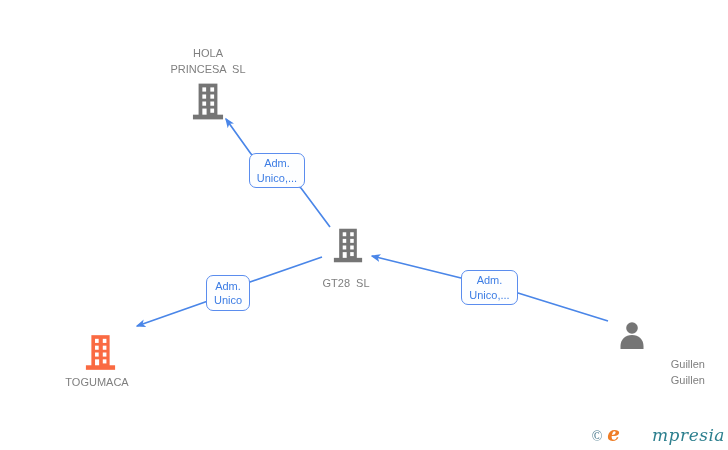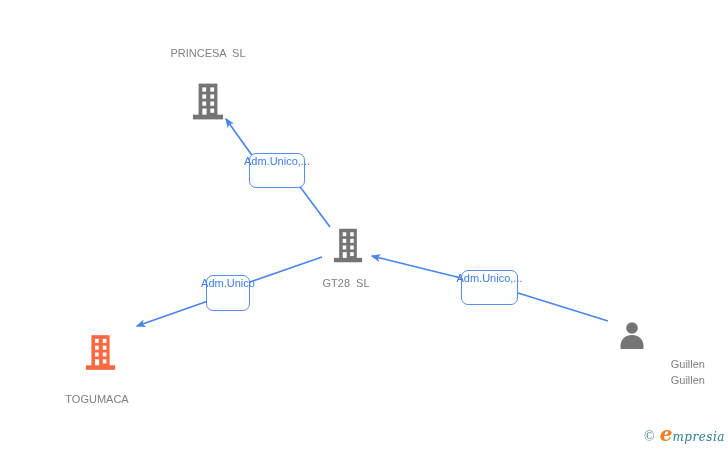--- a/index.html
+++ b/index.html
@@ -10,30 +10,30 @@
   svg.edge-layer{position:absolute;left:0;top:0;z-index:1;}
   .node-icon{position:absolute;z-index:2;}
   .node-label{
     position:absolute;z-index:2;width:150px;text-align:center;
     font-size:11px;line-height:16px;color:#7f7f7f;word-spacing:3px;
   }
   .edge-label{
     position:absolute;z-index:3;box-sizing:border-box;
     background:#fdfeff;border:1.6px solid #5b8dee;border-radius:7px;
     color:#3d7de4;font-size:11px;line-height:14.5px;text-align:center;
-    display:flex;flex-direction:row;justify-content:center;
+    display:flex;flex-direction:column;justify-content:center;
   }
   .logo{
     position:absolute;right:3px;bottom:4px;z-index:2;
     display:flex;align-items:baseline;gap:5px;white-space:nowrap;
   }
   .logo .copy{font-size:14px;color:#527f92;font-family:"Liberation Serif",serif;}
   .logo .brand{font-family:"DejaVu Serif",serif;font-style:italic;}
   .logo .brand .initial{font-size:20px;color:#ef7d26;font-weight:bold;}
-  .logo .brand .rest{font-size:12px;color:#2c7f8e;letter-spacing:0.5px;}
+  .logo .brand .rest{font-size:17px;color:#2c7f8e;letter-spacing:0.5px;margin-left:32px;}
 </style>
 </head>
 <body>
 
 <div class="canvas">
 
   <svg class="edge-layer" width="728" height="450" viewBox="0 0 728 450">
     <defs>
       <marker id="arrow" viewBox="0 0 10 8" markerWidth="10" markerHeight="8" refX="8.5" refY="4" orient="auto" markerUnits="userSpaceOnUse">
         <path d="M0,0 L10,4 L0,8 L2.6,4 Z" fill="#4a86e8"></path>
@@ -51,20 +51,21 @@
   <div class="edge-label" style="left:206px;top:275px;width:44px;height:36px;">
     <span>Adm.</span>
     <span>Unico</span>
   </div>
   <div class="edge-label" style="left:461px;top:270px;width:57px;height:35px;">
     <span>Adm.</span>
     <span>Unico,...</span>
   </div>
 
   <div class="node-label" style="left:133px;top:45px;">
+    <div>HOLA</div>
     <div>PRINCESA SL</div>
   </div>
   <svg class="node-icon" style="left:192px;top:83px;color:#757575;" width="32" height="37" viewBox="0 0 34 38">
     <rect x="7" y="0" width="20" height="34" fill="currentColor"></rect>
     <rect x="1" y="33" width="32" height="5" fill="currentColor"></rect>
     <g fill="#ffffff">
       <rect x="11" y="4" width="4" height="4.5"></rect>
         <rect x="19.5" y="4" width="4" height="4.5"></rect>
       <rect x="11" y="11.5" width="4" height="4.5"></rect>
         <rect x="19.5" y="11.5" width="4" height="4.5"></rect>
@@ -100,21 +101,21 @@
       <rect x="11" y="4" width="4" height="4.5"></rect>
         <rect x="19.5" y="4" width="4" height="4.5"></rect>
       <rect x="11" y="11.5" width="4" height="4.5"></rect>
         <rect x="19.5" y="11.5" width="4" height="4.5"></rect>
       <rect x="11" y="19" width="4" height="4.5"></rect>
         <rect x="19.5" y="19" width="4" height="4.5"></rect>
       <rect x="11" y="26.5" width="4.5" height="6.5"></rect>
         <rect x="19.5" y="26.5" width="4" height="4.5"></rect>
     </g>
   </svg>
-  <div class="node-label" style="left:22px;top:391px;">
+  <div class="node-label" style="left:22px;top:374px;">
     <div>TOGUMACA</div>
   </div>
 
   <svg class="node-icon" style="left:617px;top:322px;color:#757575;" width="30" height="27" viewBox="0 0 30 27">
     <circle cx="15" cy="6" r="5.8" fill="currentColor"></circle>
     <path d="M15,13 C8.3,13 3.5,17.6 3.5,24 L3.5,27 L26.5,27 L26.5,24 C26.5,17.6 21.7,13 15,13 Z" fill="currentColor"></path>
   </svg>
   <div class="node-label" style="left:555px;top:356px;text-align:right;">
     <div>Guillen</div>
     <div>Guillen</div>

